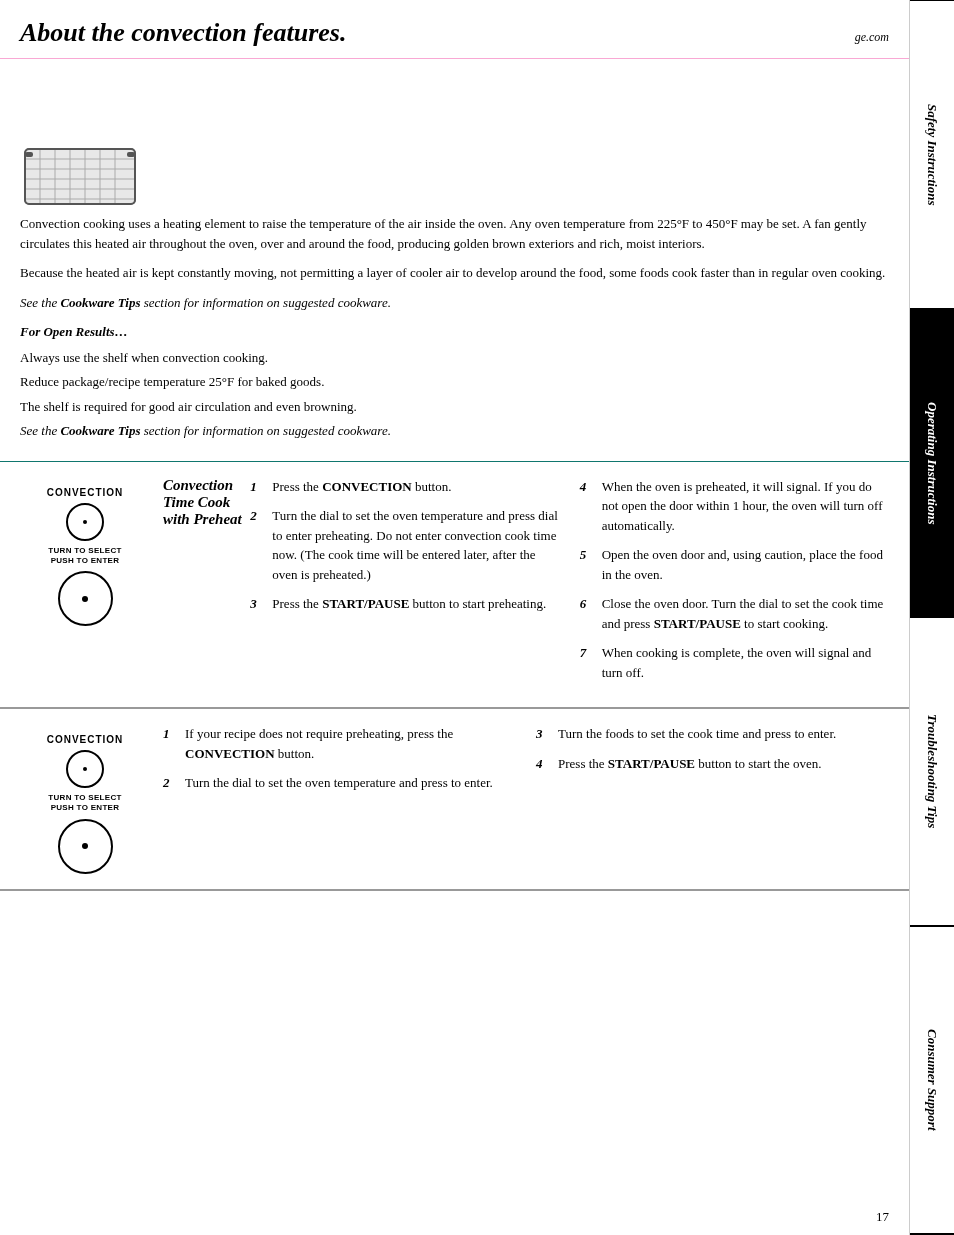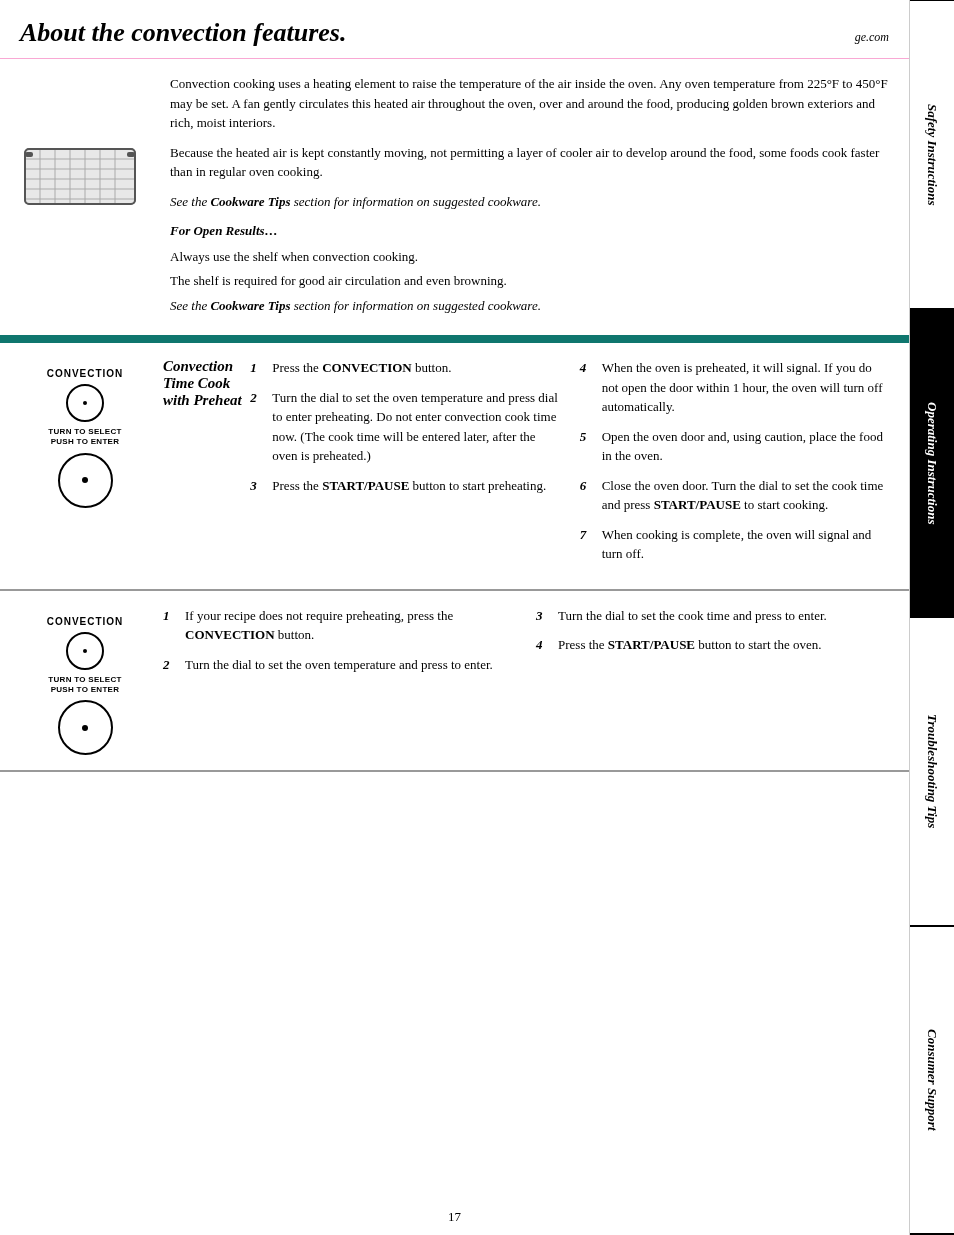--- a/index.html
+++ b/index.html
@@ -37,21 +37,22 @@
     }
     .page-website {
       font-size: 12px;
       font-style: italic;
     }
 
     
     .intro-section {
       display: flex;
       padding: 15px 20px 15px 20px;
-      border-bottom: 8px solid #0f766e;
+      border-bottom: 1px solid #0f766e;
+      flex-direction: column;
     }
     .intro-image {
       width: 130px;
       flex-shrink: 0;
       margin-right: 20px;
       display: flex;
       align-items: flex-start;
       padding-top: 60px;
     }
     .intro-text {
@@ -219,21 +220,21 @@
     .tab-item.inactive {
       background: #fff;
       color: #000;
     }
     .tab-item:first-child {
       border-top: 1px solid #000;
     }
 
     
     .page-number {
-      text-align: center;
+      text-align: right;
       padding: 10px 20px;
       font-size: 13px;
     }
 
     
     .rack-svg {
       width: 120px;
       height: 80px;
     }
 
@@ -287,20 +288,21 @@
         <rect x="107" y="18" width="8" height="5" rx="2" fill="#555"></rect>
       </svg>
     </div>
     <div class="intro-text">
       <p>Convection cooking uses a heating element to raise the temperature of the air inside the oven. Any oven temperature from 225°F to 450°F may be set. A fan gently circulates this heated air throughout the oven, over and around the food, producing golden brown exteriors and rich, moist interiors.</p>
       <p>Because the heated air is kept constantly moving, not permitting a layer of cooler air to develop around the food, some foods cook faster than in regular oven cooking.</p>
       <p class="italic-line">See the <b>Cookware Tips</b> section for information on suggested cookware.</p>
       <p class="bold-italic-heading">For Open Results…</p>
       <ul class="best-results-list">
         <li class="bullet-item">Always use the shelf when convection cooking.</li>
+        <li class="bullet-item">Reduce package/recipe temperature 25°F for baked goods.</li>
         <li class="bullet-item">The shelf is required for good air circulation and even browning.</li>
         <li class="bullet-item italic-line">See the <b>Cookware Tips</b> section for information on suggested cookware.</li>
       </ul>
     </div>
   </div>
 
   <div class="convection-section">
     <div class="convection-sidebar">
       <span class="convection-label">Convection</span>
       <div class="dial-top"></div>
@@ -361,21 +363,21 @@
             <span class="step-text">If your recipe does not require preheating, press the <b>CONVECTION</b> button.</span>
           </div>
           <div class="step">
             <span class="step-number"><i>2</i></span>
             <span class="step-text">Turn the dial to set the oven temperature and press to enter.</span>
           </div>
         </div>
         <div class="steps-column">
           <div class="step">
             <span class="step-number"><i>3</i></span>
-            <span class="step-text">Turn the dial to set the cook time and press to enter.</span>
+            <span class="step-text">Turn the foods to set the cook time and press to enter.</span>
           </div>
           <div class="step">
             <span class="step-number"><i>4</i></span>
             <span class="step-text">Press the <b>START/PAUSE</b> button to start the oven.</span>
           </div>
         </div>
       </div>
     </div>
   </div>
 

